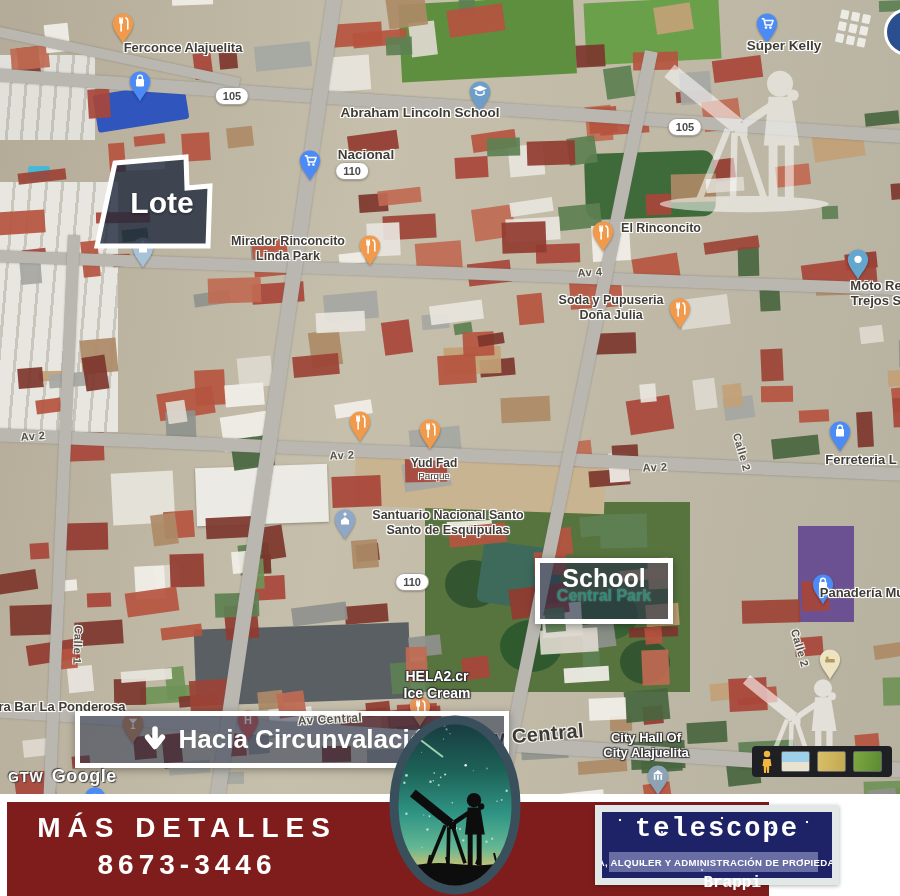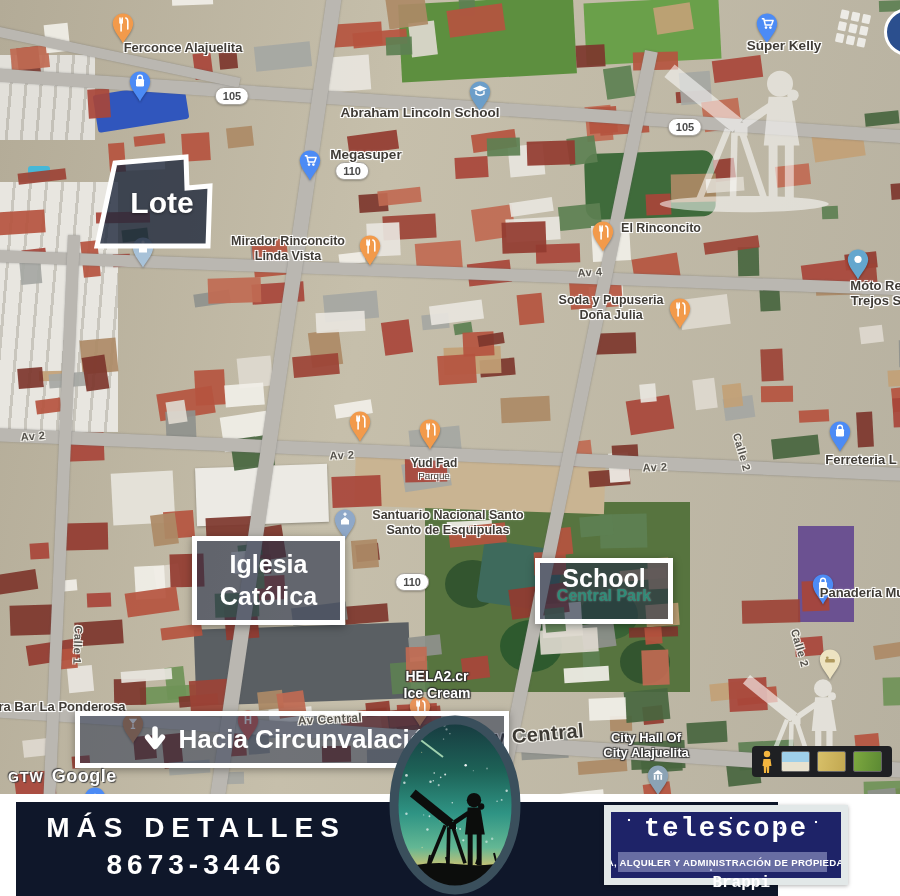--- a/index.html
+++ b/index.html
@@ -51,21 +51,21 @@
   .pegman-bar{position:absolute;z-index:9;left:752px;top:746px;width:140px;height:31px;
               background:#1f2023;border-radius:4px;display:flex;align-items:center;gap:7px;
               padding:0 8px;box-sizing:border-box;}
   .thumb{width:27px;height:19px;border:1px solid #666;border-radius:2px;}
   .attr{position:absolute;z-index:9;left:8px;top:766px;display:flex;align-items:baseline;gap:8px;
         color:#fff;font-weight:700;
         text-shadow:-1px -1px 1px rgba(60,60,60,.9),1px 1px 1px rgba(60,60,60,.9);}
   .attr .gtw{font-size:14px;letter-spacing:1px;}
   .attr .ggl{font-size:18px;letter-spacing:.5px;}
   
-  .footer{position:absolute;left:16px;top:802px;width:762px;height:94px;background:#0f172a;}
+  .footer{position:absolute;left:7px;top:802px;width:762px;height:94px;background:#7f1d1d;}
   .details{position:absolute;left:0px;top:10px;width:360px;text-align:center;color:#fff;}
   .details .line1{font-size:28px;font-weight:700;letter-spacing:7px;}
   .details .line2{font-size:28px;font-weight:700;letter-spacing:5px;margin-top:5px;}
   .brand-box{position:absolute;left:588px;top:3px;width:244px;height:80px;background:#e2e8e8;
              padding:7px;box-sizing:border-box;box-shadow:0 1px 4px rgba(0,0,0,.3);}
   .brand-inner{position:relative;width:100%;height:100%;background:#1e2368;overflow:hidden;
     background-image:
       radial-gradient(circle 1.2px at 18px 8px,#fff 1px,transparent 1.6px),
       radial-gradient(circle 1px at 60px 20px,#cfd4ff 1px,transparent 1.4px),
       radial-gradient(circle 1.2px at 120px 6px,#fff 1px,transparent 1.6px),
@@ -527,28 +527,28 @@
           </svg></div>
       </div>
     <div id="labels" style="position:absolute;inset:0;">
         <div class="mlabel dark" style="left: 183px; top: 40px; font-size: 13px;">
           <div>Ferconce Alajuelita</div>
         </div>
         <div class="mlabel dark" style="left: 420px; top: 105px; font-size: 13.5px;">
           <div>Abraham Lincoln School</div>
         </div>
         <div class="mlabel dark" style="left: 366px; top: 147px; font-size: 13.5px;">
-          <div>Megasuper</div>
+          <div>Nacional</div>
         </div>
         <div class="mlabel dark" style="left: 784px; top: 38px; font-size: 13.5px;">
           <div>Súper Kelly</div>
         </div>
         <div class="mlabel dark" style="left: 288px; top: 234px; font-size: 12.5px;">
           <div>Mirador Rinconcito</div>
-          <div>Linda Vista</div>
+          <div>Linda Park</div>
         </div>
         <div class="mlabel dark" style="left: 661px; top: 221px; font-size: 12.5px;">
           <div>El Rinconcito</div>
         </div>
         <div class="mlabel dark" style="left: 876px; top: 278px; font-size: 13px;">
           <div>Móto Re</div>
           <div>Trejos S</div>
         </div>
         <div class="mlabel dark" style="left: 611px; top: 293px; font-size: 12.5px;">
           <div>Soda y Pupuseria</div>
@@ -584,24 +584,20 @@
         </div>
       </div>
 
     <div class="lote-wrap">
       <svg width="126" height="106" viewBox="0 0 126 106">
         <polygon points="25,17 96,11 97,42 120,40 118,100 7,100" fill="rgba(30,40,60,0.8)" stroke="#ffffff" stroke-width="5"></polygon>
       </svg>
     </div>
     <div class="lote-txt">Lote</div>
 
-    <div class="obox iglesia-box">
-      <div>Iglesia</div>
-      <div>Católica</div>
-    </div>
 
     <div class="obox parque-box">
       <div class="parque-title">School</div>
       <div class="parque-sub">Central Park</div>
     </div>
 
     <div class="obox banner">
       <svg width="24" height="28" viewBox="0 0 26 30">
         <path d="M13 3v16M5 12l8 10 8-10" stroke="#fff" stroke-width="6" fill="none" stroke-linecap="round" stroke-linejoin="round"></path>
       </svg>

